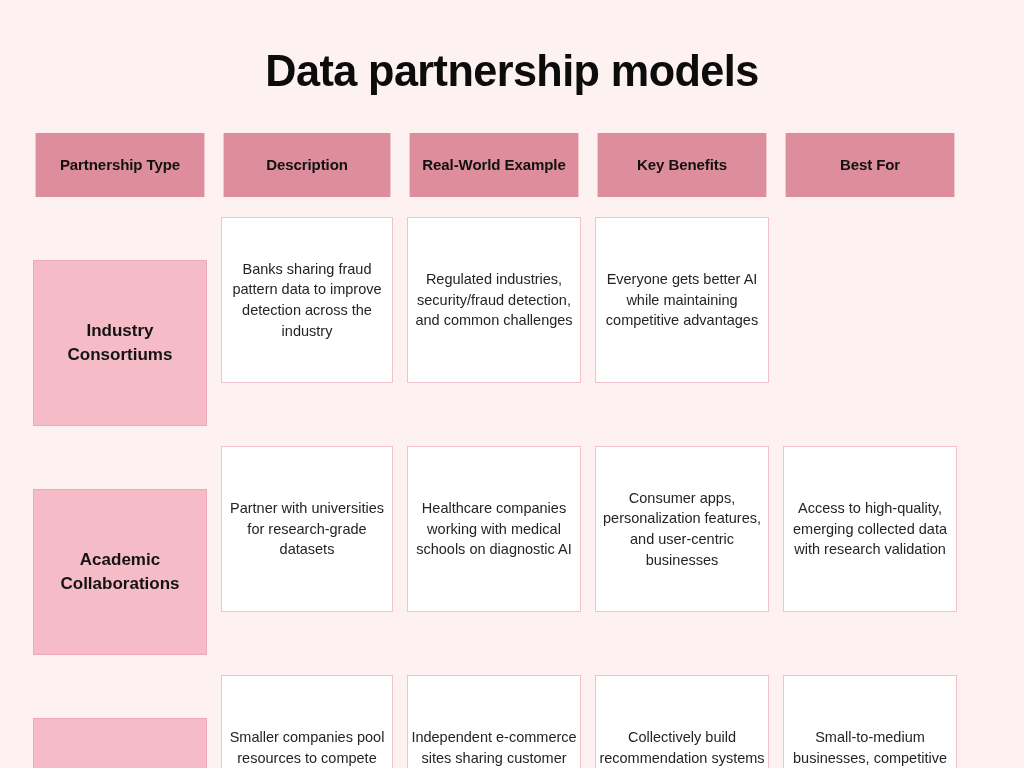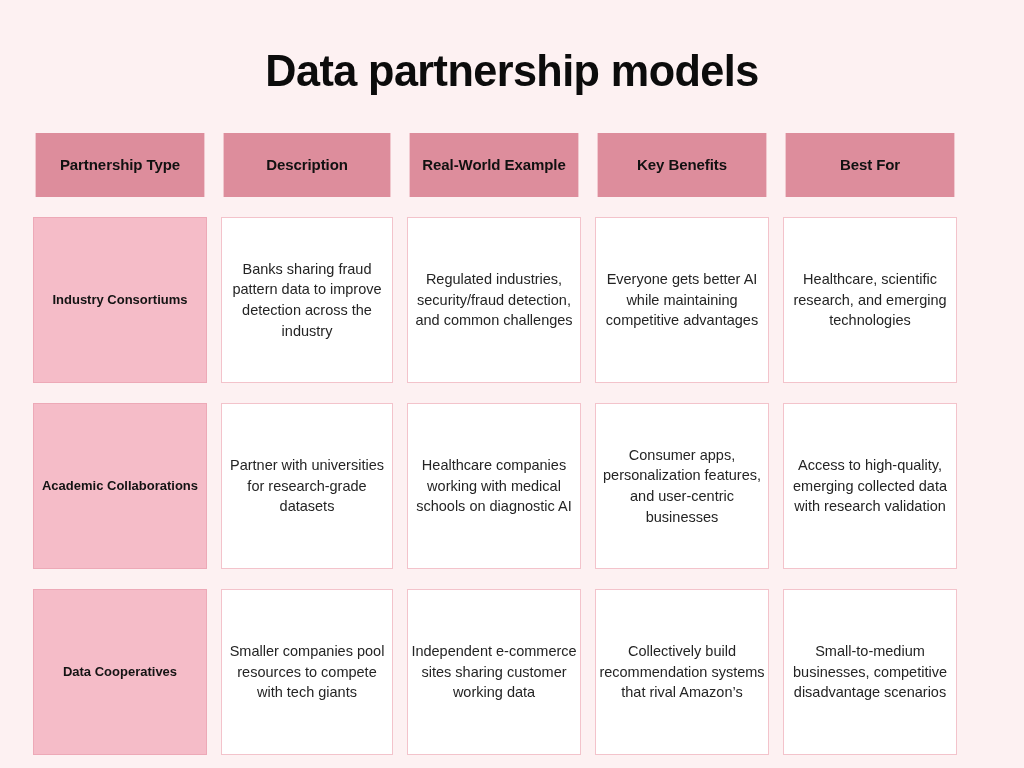--- a/index.html
+++ b/index.html
@@ -78,22 +78,23 @@
     height: 166px;
     font-size: 14.5px;
     line-height: 1.42;
     color: #1d1d1d;
     padding: 6px 2px;
   }
   .body-row .cell.head-cell {
     background: #f5bcc8;
     border: 1px solid #eda9b7;
     font-weight: 700;
-    font-size: 13px;
+    font-size: 17px;
     color: #131313;
+    margin-top: 43px;
   }
   .body-row .cell.data-cell {
     background: #ffffff;
     border: 1.6px solid #f3c3cb;
     color: #242424;
     font-weight: 400;
   }
   .cell .txt {
     display: block;
     width: 192px;
@@ -141,23 +142,20 @@
         </div>
       <div class="cell c1 data-cell">
           <span class="txt">Banks sharing fraud pattern data to improve detection across the industry</span>
         </div>
       <div class="cell c2 data-cell">
           <span class="txt">Regulated industries, security/fraud detection, and common challenges</span>
         </div>
       <div class="cell c3 data-cell">
           <span class="txt">Everyone gets better AI while maintaining competitive advantages</span>
         </div>
-      <div class="cell c4 data-cell">
-          <span class="txt">Healthcare, scientific research, and emerging technologies</span>
-        </div>
     </div>
 
     <div class="row body-row">
       <div class="cell c0 head-cell">
           <span class="txt">Academic Collaborations</span>
         </div>
       <div class="cell c1 data-cell">
           <span class="txt">Partner with universities for research-grade datasets</span>
         </div>
       <div class="cell c2 data-cell">

